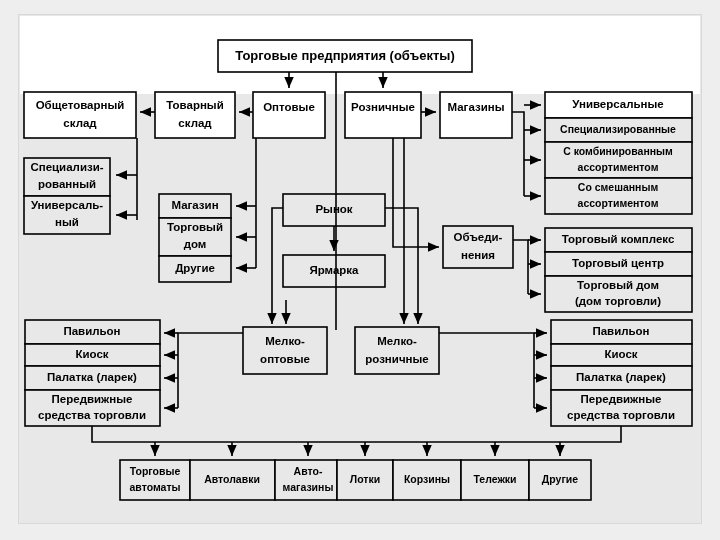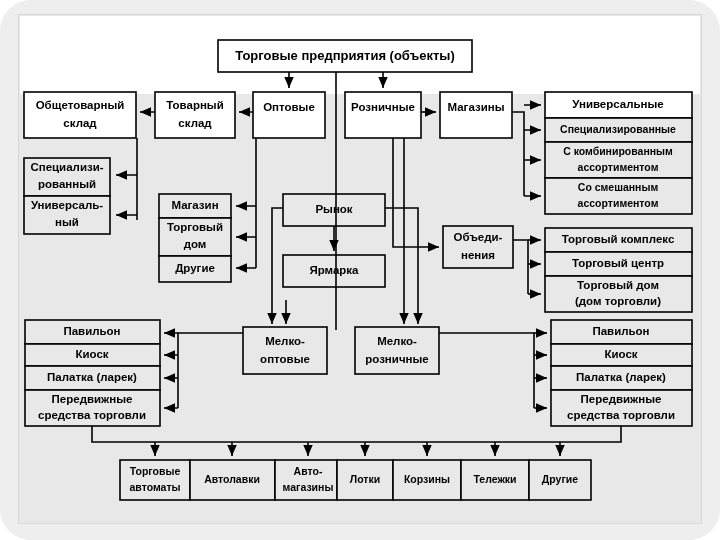--- a/index.html
+++ b/index.html
@@ -6,21 +6,20 @@
     margin: 0; padding: 0;
     width: 720px; height: 540px;
     background: #ffffff;
     font-family: "Liberation Sans", sans-serif;
   }
   #canvas {
     position: relative;
     width: 720px; height: 540px;
     background: #eeeeee;
     overflow: hidden;
-    border-radius: 31px;
   }
   #frame {
     position: absolute;
     left: 18px; top: 14px;
     width: 684px; height: 510px;
     background: #e8e8e8;
     border: 1px solid #d8d8d8;
     box-sizing: border-box;
   }
   #white-top {

